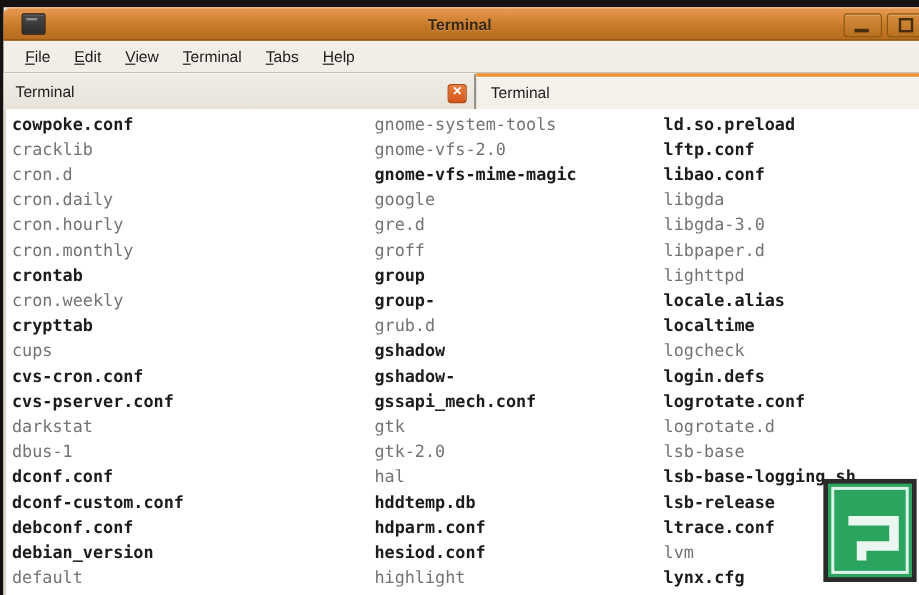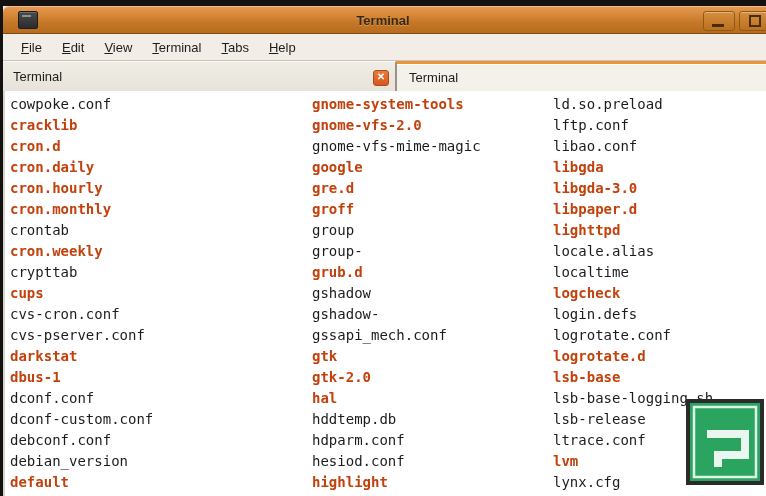--- a/index.html
+++ b/index.html
@@ -96,22 +96,22 @@
   .terminal{
     flex:1;background:#FFFFFF;position:relative;overflow:hidden;
     border-left:2px solid #D8D4CA;
     font-family:"DejaVu Sans Mono","Liberation Mono",monospace;
     font-size:14px;line-height:21px;color:#1C1C1C;
   }
   .file-col{position:absolute;top:3px;white-space:pre;}
   .col-0{left:5px;}
   .col-1{left:307px;}
   .col-2{left:548px;}
-  .entry{height:21px;}
-  .entry.dir{color:#c2410c;font-weight:bold;}
+  .entry{height:21px;font-weight:bold;}
+  .entry.dir{color:#737373;font-weight:normal;}
   
   .g-logo{position:absolute;left:681px;top:308px;width:78px;height:86px;}
 </style>
 </head>
 <body>
 
 <div class="window">
 
   <div class="titlebar">
     <div class="window-icon"></div>

